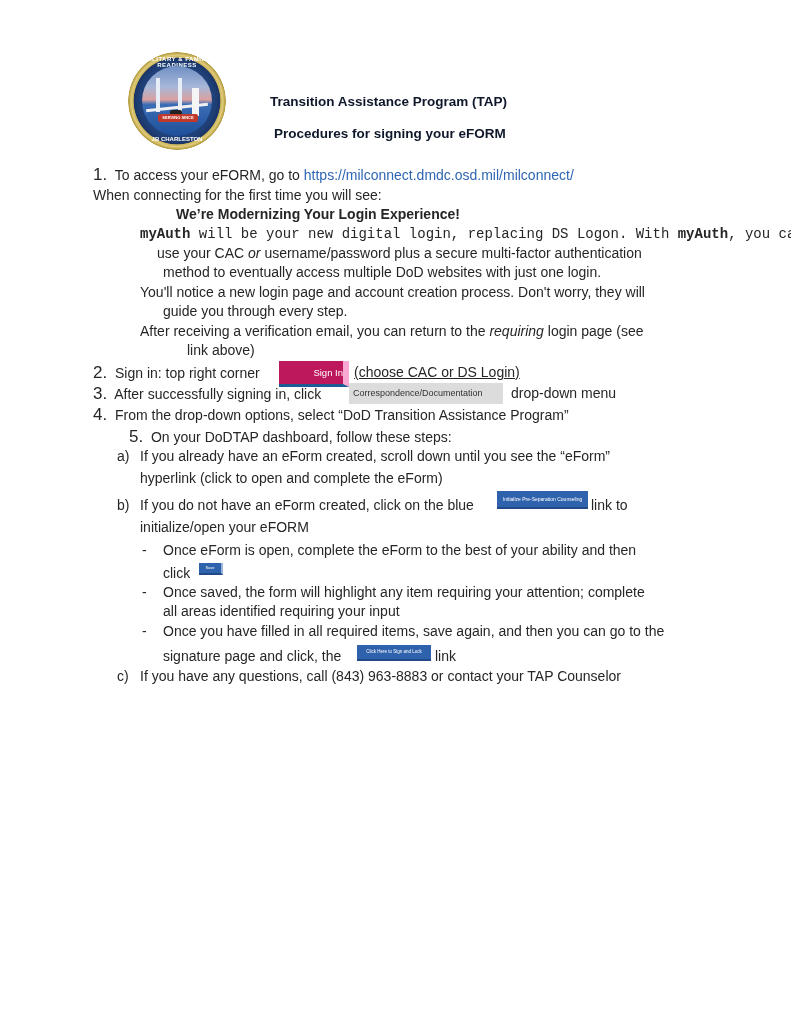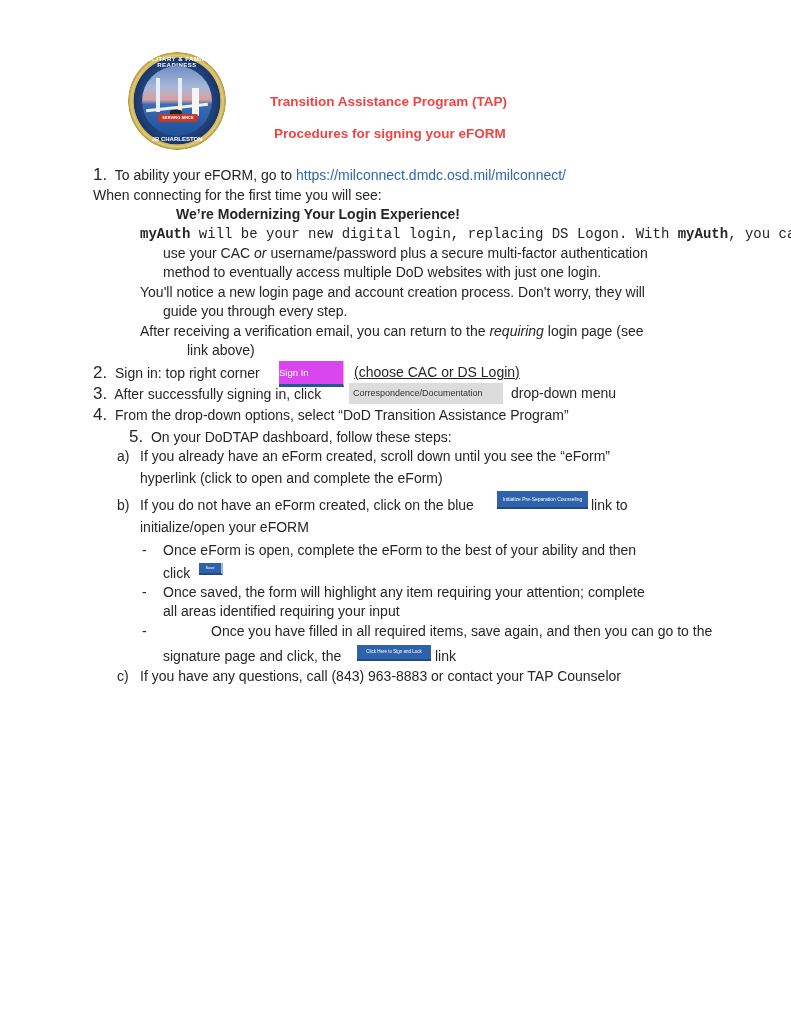--- a/index.html
+++ b/index.html
@@ -11,30 +11,30 @@
   .logo-inner { position: absolute; left: 14px; top: 14px; width: 70px; height: 70px; border-radius: 50%;
           background: linear-gradient(180deg, #6f8fc4 0%, #a7b7d8 30%, #d9a1a0 48%, #3b6db5 55%, #1e4f9a 100%); overflow: hidden; }
   .bridge-tower { position: absolute; width: 4px; height: 34px; background: #e8eef6; top: 12px; }
   .bridge-deck { position: absolute; left: 4px; top: 40px; width: 62px; height: 3px; background: #f0f0f0; transform: rotate(-6deg); }
   .lighthouse { position: absolute; left: 50px; top: 22px; width: 7px; height: 28px; background: #f5f5f5; }
   .sub { position: absolute; left: 28px; top: 44px; width: 12px; height: 10px; background: #222; border-radius: 2px 2px 0 0; }
   .logo-text-top { position: absolute; left: 0; top: 4px; width: 98px; text-align: center; font-size: 6px; color: #fff; font-weight: bold; letter-spacing: 0.5px; }
   .logo-text-bot { position: absolute; left: 0; top: 84px; width: 98px; text-align: center; font-size: 6px; color: #fff; font-weight: bold; }
   .logo-banner { position: absolute; left: 30px; top: 62px; width: 40px; height: 8px; background: #c0392b; border-radius: 2px; font-size: 4px; color: #fff; text-align: center; line-height: 8px; font-weight: bold; }
 
-  .title { font-weight: bold; font-size: 13.5px; color: #ef4444; white-space: nowrap; }
+  .title { font-weight: bold; font-size: 13.5px; color: #0f172a; white-space: nowrap; }
   .t { font-size: 14px; line-height: 19px; white-space: nowrap; color: #262626; }
   .num { font-size: 17px; }
   .link { color: #2f66b3; }
   .b { font-weight: bold; }
   .i { font-style: italic; }
 
-  .btn-signin { left: 279px; top: 361px; width: 64px; height: 23px; background: #d946ef;
-        border-bottom: 3px solid #1d5b93; border-right: 1px solid #f9a8d4;
-        color: #fff; font-size: 9.5px; text-align: left; line-height: 23px; box-sizing: content-box; }
+  .btn-signin { left: 279px; top: 361px; width: 64px; height: 23px; background: #be185d;
+        border-bottom: 3px solid #1d5b93; border-right: 6px solid #f9a8d4;
+        color: #fff; font-size: 9.5px; text-align: right; line-height: 23px; box-sizing: content-box; }
   .btn-corr { left: 349px; top: 383px; width: 154px; height: 21px; background: #dcdcdc;
         color: #333; font-size: 9px; line-height: 21px; padding-left: 4px; box-sizing: border-box; }
   .btn-init { left: 497px; top: 491px; width: 91px; height: 16px; background: #2f62ad;
         border-bottom: 2px solid #1f4a87; color: #fff; font-size: 5px; text-align: center; line-height: 16px; }
   .btn-save { left: 199px; top: 563px; width: 22px; height: 10px; background: #2f62ad;
         border-bottom: 2px solid #1f4a87; border-right: 2px solid #9bb5dc; color: #fff; font-size: 4px; text-align: center; line-height: 10px; }
   .btn-sign { left: 357px; top: 645px; width: 74px; height: 14px; background: #2f62ad;
         border-bottom: 2px solid #1f4a87; color: #fff; font-size: 4.5px; text-align: center; line-height: 14px; }
 </style>
 </head>
@@ -51,29 +51,29 @@
   </div>
   <div class="logo-banner">SERVING SINCE</div>
   <div class="logo-text-bot">JB CHARLESTON</div>
 </div>
 
 <div class="abs title" style="left:270px; top:94px;">Transition Assistance Program (TAP)</div>
 <div class="abs title" style="left:274px; top:126px;">Procedures for signing your eFORM</div>
 
 <div class="abs t" style="left:93px; top:165px;">
   <span class="num">1.</span>&nbsp;
-  <span>To ability your eFORM, go to </span><span class="link">https://milconnect.dmdc.osd.mil/milconnect/</span>
+  <span>To access your eFORM, go to </span><span class="link">https://milconnect.dmdc.osd.mil/milconnect/</span>
 </div>
 <div class="abs t" style="left:93px; top:186px;">When connecting for the first time you will see:</div>
 <div class="abs t b" style="left:140px; top:205px;margin-left:36px;">We’re Modernizing Your Login Experience!</div>
 
 <div class="abs t" style="left:140px; top:225px;font-family:Liberation Mono, monospace;">
   <span class="b">myAuth</span><span> will be your new digital login, replacing DS Logon. With </span><span class="b">myAuth</span><span>, you can</span>
 </div>
-<div class="abs t" style="left:163px; top:244px;">
+<div class="abs t" style="left:157px; top:244px;">
   <span>use your CAC </span><span class="i">or</span><span> username/password plus a secure multi-factor authentication</span>
 </div>
 <div class="abs t" style="left:163px; top:263px;">method to eventually access multiple DoD websites with just one login.</div>
 
 <div class="abs t" style="left:140px; top:283px;">You'll notice a new login page and account creation process. Don't worry, they will</div>
 <div class="abs t" style="left:163px; top:302px;">guide you through every step.</div>
 
 <div class="abs t" style="left:140px; top:322px;">
   <span>After receiving a verification email, you can return to the </span><span class="i">requiring</span><span> login page (see</span>
 </div>
@@ -116,19 +116,19 @@
 <div class="abs t" style="left:142px; top:541px;">-</div>
 <div class="abs t" style="left:163px; top:541px;">Once eForm is open, complete the eForm to the best of your ability and then</div>
 <div class="abs t" style="left:163px; top:564px;">click</div>
 <div class="abs btn-save">Save</div>
 
 <div class="abs t" style="left:142px; top:583px;">-</div>
 <div class="abs t" style="left:163px; top:583px;">Once saved, the form will highlight any item requiring your attention; complete</div>
 <div class="abs t" style="left:163px; top:602px;">all areas identified requiring your input</div>
 
 <div class="abs t" style="left:142px; top:622px;">-</div>
-<div class="abs t" style="left:163px; top:622px;margin-left:48px;">Once you have filled in all required items, save again, and then you can go to the</div>
+<div class="abs t" style="left:163px; top:622px;">Once you have filled in all required items, save again, and then you can go to the</div>
 <div class="abs t" style="left:163px; top:647px;">signature page and click, the</div>
 <div class="abs btn-sign">Click Here to Sign and Lock</div>
 <div class="abs t" style="left:435px; top:647px;">link</div>
 
 <div class="abs t" style="left:117px; top:667px;">c)</div>
 <div class="abs t" style="left:140px; top:667px;">If you have any questions, call (843) 963-8883 or contact your TAP Counselor</div>
 
 </body></html>

